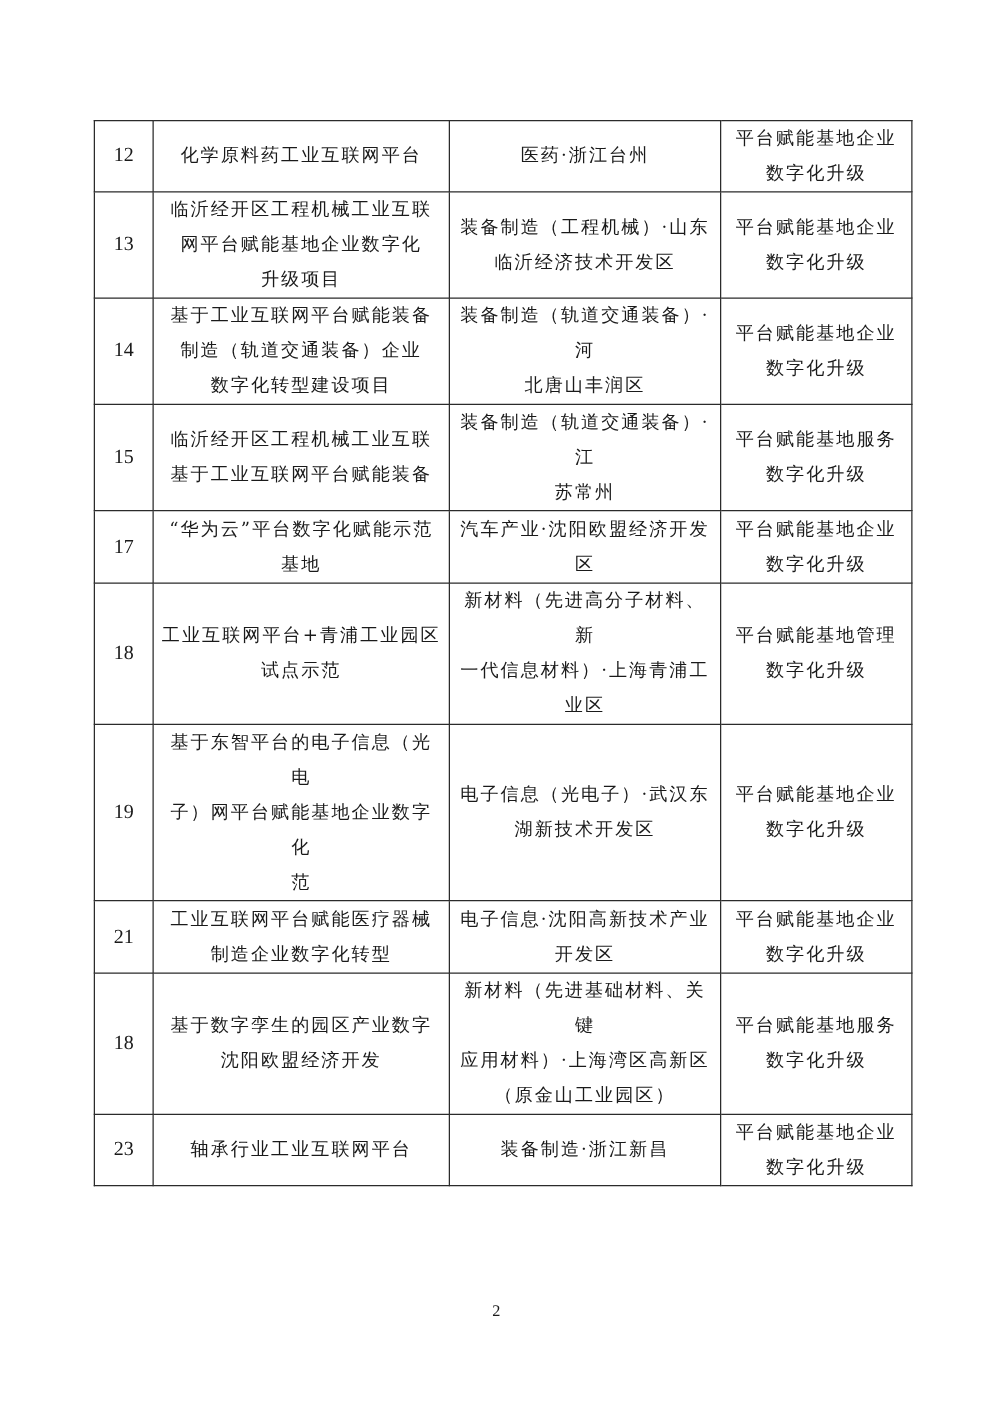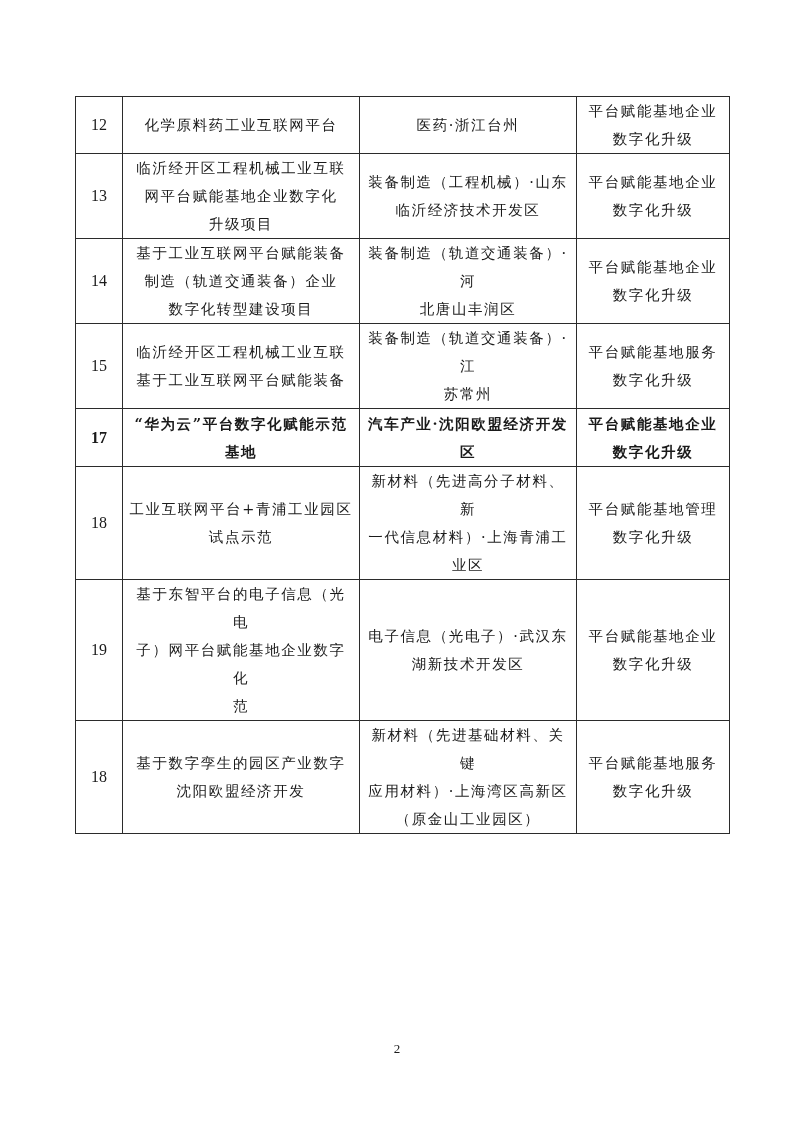--- a/index.html
+++ b/index.html
@@ -87,21 +87,21 @@
           </td>
           <td>
             <span class="cellline">装备制造（轨道交通装备）·江</span>
             <span class="cellline">苏常州</span>
           </td>
           <td>
             <span class="cellline">平台赋能基地服务</span>
             <span class="cellline">数字化升级</span>
           </td>
         </tr>
-        <tr style="height: 58px; font-weight: bold;">
+        <tr style="height: 58px;">
           <td class="num">17</td>
           <td>
             <span class="cellline">“华为云”平台数字化赋能示范</span>
             <span class="cellline">基地</span>
           </td>
           <td>
             <span class="cellline">汽车产业·沈阳欧盟经济开发</span>
             <span class="cellline">区</span>
           </td>
           <td>
@@ -134,32 +134,60 @@
           </td>
           <td>
             <span class="cellline">电子信息（光电子）·武汉东</span>
             <span class="cellline">湖新技术开发区</span>
           </td>
           <td>
             <span class="cellline">平台赋能基地企业</span>
             <span class="cellline">数字化升级</span>
           </td>
         </tr>
+        <tr style="height: 58px;">
+          <td class="num">21</td>
+          <td>
+            <span class="cellline">工业互联网平台赋能医疗器械</span>
+            <span class="cellline">制造企业数字化转型</span>
+          </td>
+          <td>
+            <span class="cellline">电子信息·沈阳高新技术产业</span>
+            <span class="cellline">开发区</span>
+          </td>
+          <td>
+            <span class="cellline">平台赋能基地企业</span>
+            <span class="cellline">数字化升级</span>
+          </td>
+        </tr>
         <tr style="height: 86px;">
           <td class="num">18</td>
           <td>
             <span class="cellline">基于数字孪生的园区产业数字</span>
             <span class="cellline">沈阳欧盟经济开发</span>
           </td>
           <td>
             <span class="cellline">新材料（先进基础材料、关键</span>
             <span class="cellline">应用材料）·上海湾区高新区</span>
             <span class="cellline">（原金山工业园区）</span>
           </td>
           <td>
             <span class="cellline">平台赋能基地服务</span>
             <span class="cellline">数字化升级</span>
           </td>
         </tr>
+        <tr style="height: 56px;">
+          <td class="num">23</td>
+          <td>
+            <span class="cellline">轴承行业工业互联网平台</span>
+          </td>
+          <td>
+            <span class="cellline">装备制造·浙江新昌</span>
+          </td>
+          <td>
+            <span class="cellline">平台赋能基地企业</span>
+            <span class="cellline">数字化升级</span>
+          </td>
+        </tr>
       </tbody>
   </table>
   <div class="pageno">2</div>
 </div>
 
 </body></html>

